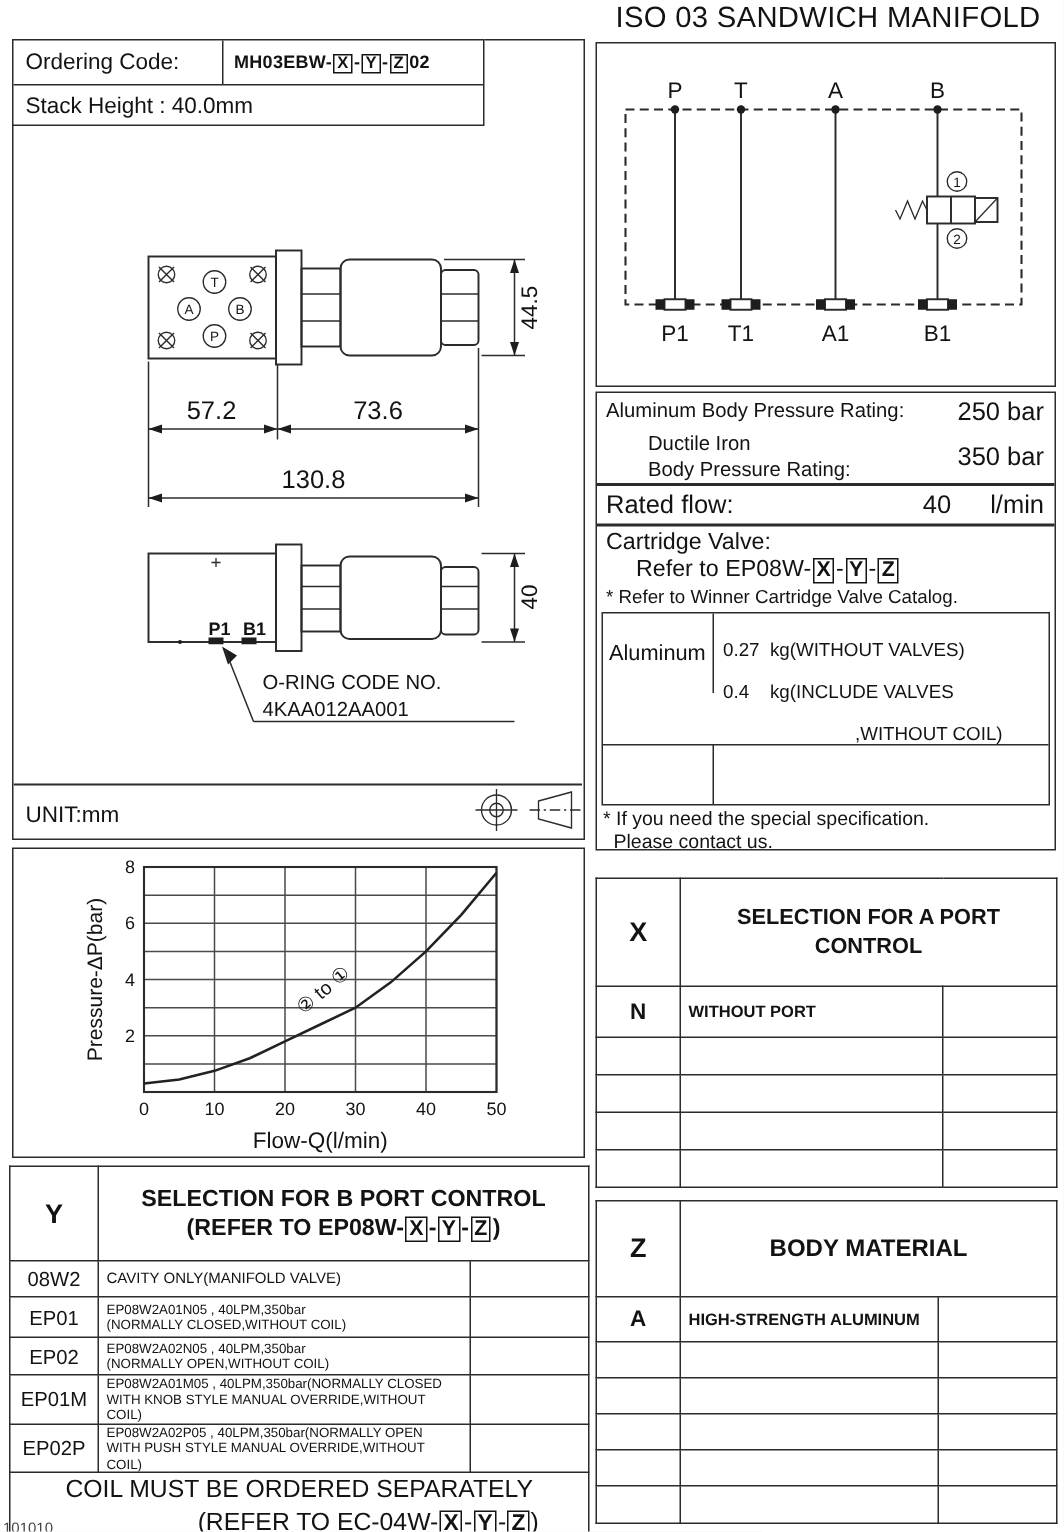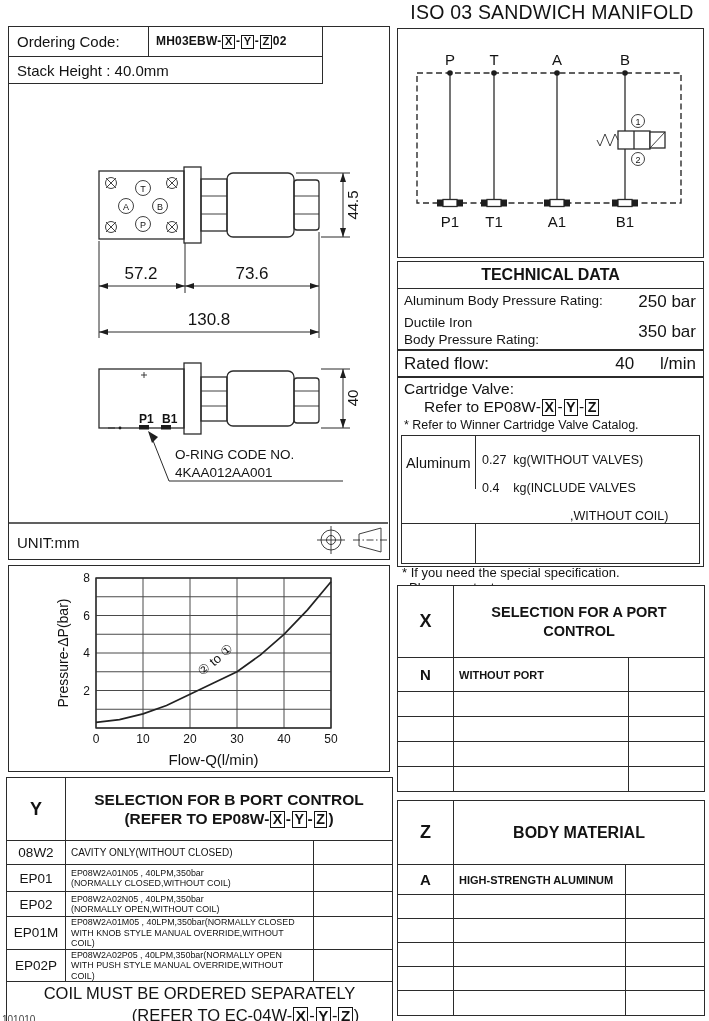--- a/index.html
+++ b/index.html
@@ -54,21 +54,21 @@
   
   .right-title { position: absolute; left: 397px; top: 1px; width: 310px; text-align: center;
                  font-size: 19.5px; font-weight: normal; letter-spacing: .2px; }
   .schematic-panel { left: 397px; top: 28px; width: 307px; height: 230px; }
 
   .tech { left: 397px; top: 261px; width: 307px; height: 306px; }
   .tech-header { text-align: center; font-weight: bold; font-size: 16px; height: 27px;
                  line-height: 26px; border-bottom: 1.4px solid #2b2b2b; }
   .tp-row { display: flex; justify-content: space-between; align-items: center; padding: 1px 7px 0 6px; }
   .tp-row1 { height: 24px; }
-  .tp-row2 { height: 36px; }
+  .tp-row2 { height: 36px; margin-left: 28px; }
   .tp-label { font-size: 13.5px; line-height: 1.2; }
   .tp-val { font-size: 17px; }
   .rated-row { display: flex; align-items: center; border-top: 2px solid #2b2b2b;
                border-bottom: 2px solid #2b2b2b; height: 29px; padding: 0 7px 0 6px; font-size: 17px; }
   .rf-val { margin-left: auto; margin-right: 26px; }
   .cart { padding: 2px 6px 0; height: 57px; }
   .cart-l1 { font-size: 15.5px; }
   .cart-l2 { font-size: 15.5px; padding-left: 20px; }
   .cart-note { font-size: 12.5px; padding-top: 2px; }
   .weight-table { margin: 0 3px; border: 1.5px solid #2b2b2b; display: grid;
@@ -284,21 +284,21 @@
     <tbody>
         <tr style="height:63px">
       <td class="key-cell">Y</td>
       <td colspan="2" class="head-cell yhead">
         <div>SELECTION FOR B PORT CONTROL</div>
         <div>(REFER TO EP08W-<span class="boxed">X</span>-<span class="boxed">Y</span>-<span class="boxed">Z</span>)</div>
       </td>
     </tr>
     <tr style="height:24px">
       <td class="code-cell">08W2</td>
-      <td class="desc-reg"><span>CAVITY ONLY(WITHOUT CLOSED)</span></td>
+      <td class="desc-reg"><span>CAVITY ONLY(MANIFOLD VALVE)</span></td>
       <td></td>
     </tr>
     <tr style="height:27px">
       <td class="code-cell">EP01</td>
       <td class="desc-two">
         <div>EP08W2A01N05 , 40LPM,350bar</div>
             <div>(NORMALLY CLOSED,WITHOUT COIL)</div>
       </td>
       <td></td>
     </tr>
@@ -382,21 +382,20 @@
         <line x1="252" y1="119" x2="267" y2="103" class="thin"></line>
         <circle cx="240" cy="92" r="6.5" class="thin"></circle>
         <text x="240" y="95.5" class="schnum">1</text>
         <circle cx="240" cy="130" r="6.5" class="thin"></circle>
         <text x="240" y="133.5" class="schnum">2</text>
       </g>
     </svg>
   </div>
 
   <div class="panel tech">
-    <div class="tech-header">TECHNICAL DATA</div>
     <div class="tp-row tp-row1">
       <span class="tp-label">Aluminum Body Pressure Rating:</span>
       <span class="tp-val">250 bar</span>
     </div>
     <div class="tp-row tp-row2">
       <span class="tp-label">
         <span style="display:block">Ductile Iron</span>
         <span style="display:block">Body Pressure Rating:</span>
       </span>
       <span class="tp-val">350 bar</span>

